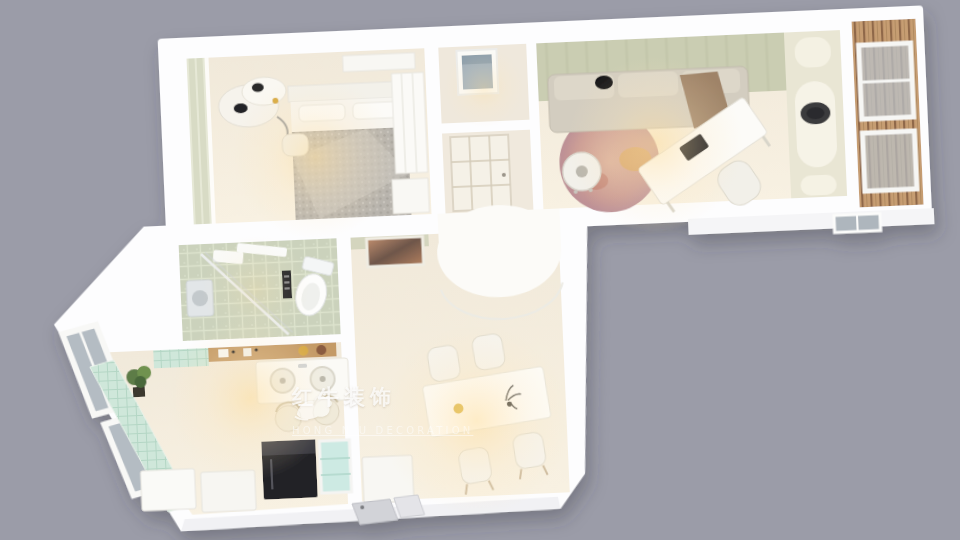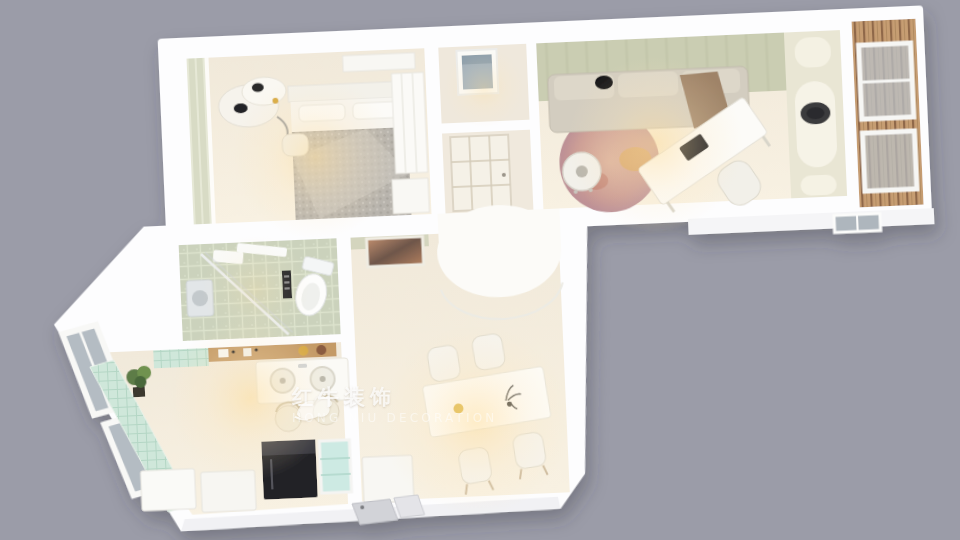--- a/index.html
+++ b/index.html
@@ -5,21 +5,21 @@
   html,body{margin:0;padding:0;background:#9b9ca8;}
   .stage{position:relative;width:960px;height:540px;overflow:hidden;background:#9b9ca8;
          font-family:"DejaVu Sans",sans-serif;}
   .stage svg{position:absolute;left:0;top:0;}
   .watermark{position:absolute;left:292px;top:386px;display:flex;align-items:flex-start;gap:6px;
              pointer-events:none;}
   .bull{opacity:.62;filter:drop-shadow(0 1px 1px rgba(120,100,70,.25));}
   .wm-text{display:flex;flex-direction:column;align-items:flex-start;}
   .wm-title{font-size:21px;font-weight:bold;letter-spacing:5px;color:rgba(255,255,255,.78);
             text-shadow:0 1px 2px rgba(140,120,90,.25);line-height:1.1;white-space:nowrap;}
-  .wm-sub{font-size:12px;letter-spacing:3.2px;color:rgba(255,255,255,.5);margin-top:2px;white-space:nowrap;}
+  .wm-sub{font-size:10px;letter-spacing:3.2px;color:rgba(255,255,255,.5);margin-top:16px;white-space:nowrap;text-decoration:underline;}
 </style>
 </head>
 <body>
 
 <div class="stage">
 <svg width="960" height="540" viewBox="0 0 960 540">
   <defs>
     <filter id="bshadow" x="-6%" y="-6%" width="112%" height="114%">
       <feDropShadow dx="4" dy="10" stdDeviation="9" flood-color="#30323c" flood-opacity="0.33"></feDropShadow>
     </filter>

